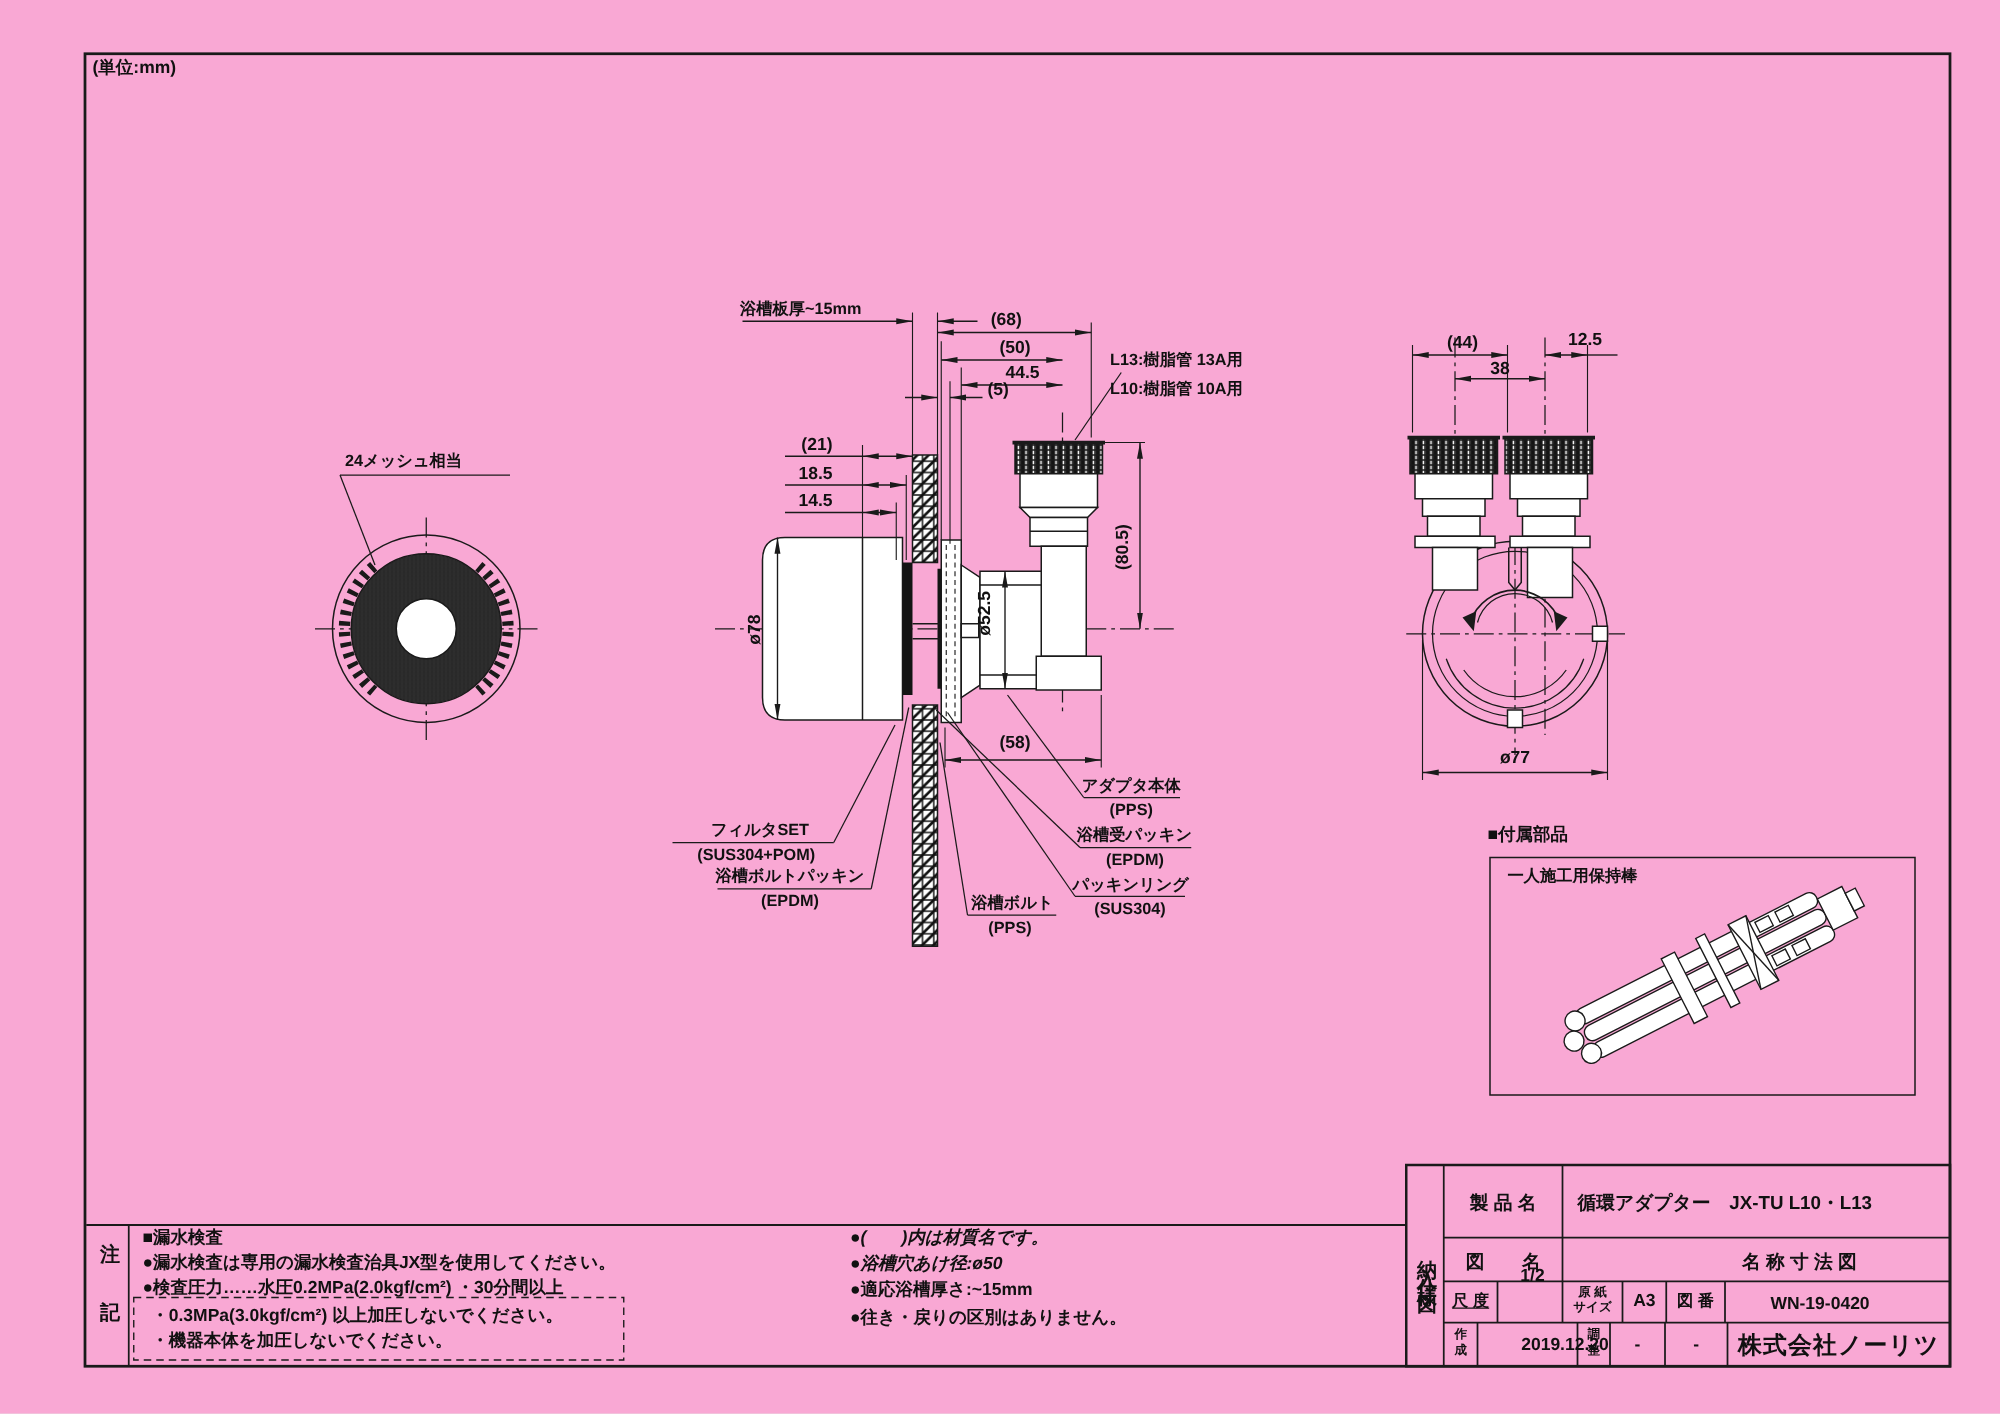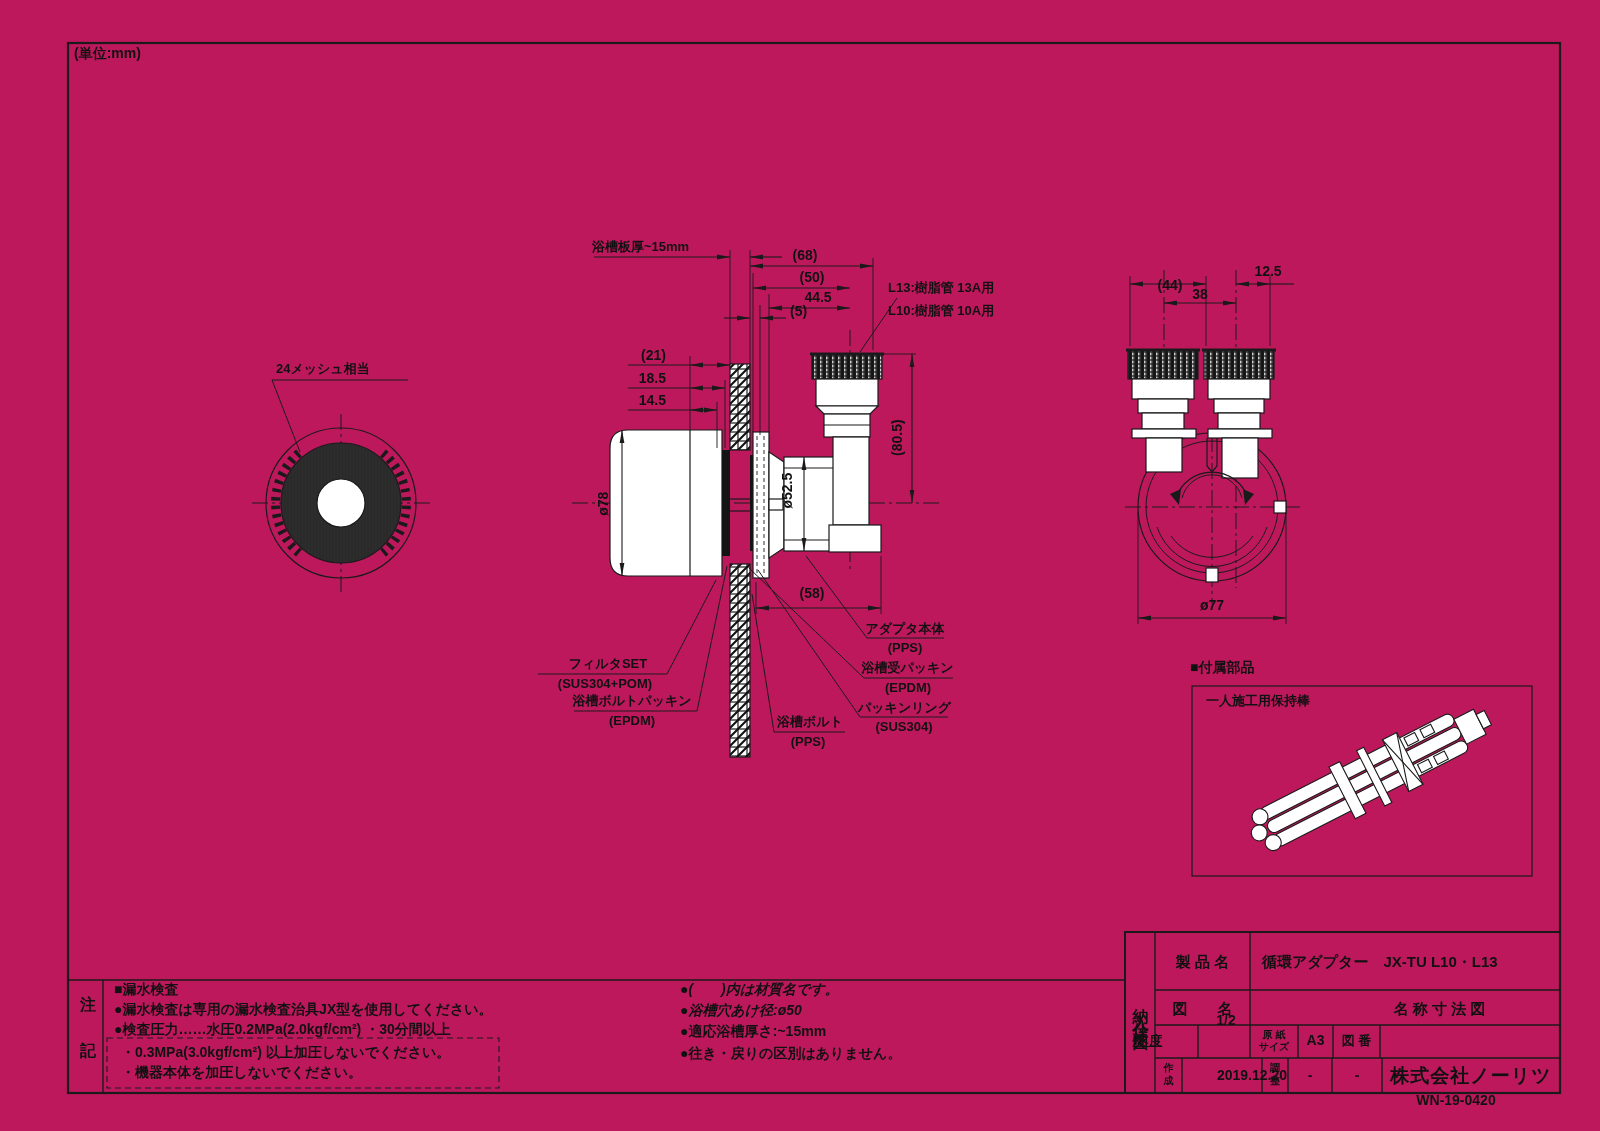--- a/index.html
+++ b/index.html
@@ -1,16 +1,16 @@
 <!DOCTYPE html>
 <html><head>
 <meta charset="utf-8">
 <style>
   html,body{margin:0;padding:0;background:#e8e8e8;}
-  .sheet{position:relative;width:1600px;height:1131px;background:#be185d;overflow:hidden;
+  .sheet{position:relative;width:1600px;height:1131px;background:#f9a8d4;overflow:hidden;
          font-family:"Liberation Sans",sans-serif;color:#111;}
   svg{position:absolute;left:0;top:0;}
   .t{position:absolute;font:600 14px "Liberation Sans",sans-serif;color:#111;white-space:nowrap;line-height:1.1;}
   .s13{font-size:13px;}
   .c{text-align:center;}
   .r{text-align:right;}
   .rot{transform:rotate(-90deg);transform-origin:center;}
   .note{font:600 14px "Liberation Sans",sans-serif;}
   .tb-big{font:600 15px "Liberation Sans",sans-serif;}
   .tb-sm{font:600 10px "Liberation Sans",sans-serif;line-height:1.15;}
@@ -264,21 +264,21 @@
 <div class="t s13 c" style="left:582px;top:714px;width:100px;">(EPDM)</div>
 <div class="t s13 c" style="left:772px;top:715px;width:76px;">浴槽ボルト</div>
 <div class="t s13 c" style="left:776px;top:735px;width:64px;">(PPS)</div>
 <div class="t s13 c" style="left:858px;top:701px;width:92px;">パッキンリング</div>
 <div class="t s13 c" style="left:860px;top:720px;width:88px;">(SUS304)</div>
 <div class="t s13 c" style="left:864px;top:622px;width:82px;">アダプタ本体</div>
 <div class="t s13 c" style="left:872px;top:641px;width:66px;">(PPS)</div>
 <div class="t s13 c" style="left:860px;top:661px;width:95px;">浴槽受パッキン</div>
 <div class="t s13 c" style="left:868px;top:681px;width:80px;">(EPDM)</div>
 
-<div class="t c" style="left:1140px;top:266px;width:60px;margin-top:12px;">(44)</div>
+<div class="t c" style="left:1140px;top:266px;width:60px;">(44)</div>
 <div class="t c" style="left:1238px;top:264px;width:60px;">12.5</div>
 <div class="t c" style="left:1170px;top:287px;width:60px;">38</div>
 <div class="t c" style="left:1182px;top:598px;width:60px;">ø77</div>
 
 <div class="t" style="left:1190px;top:660px;">■付属部品</div>
 <div class="t s13" style="left:1206px;top:694px;">一人施工用保持棒</div>
 
 <div class="t" style="left:80px;top:996px;font-size:16px;">注</div>
 <div class="t" style="left:80px;top:1042px;font-size:16px;">記</div>
 <div class="t note" style="left:114px;top:981px;">■漏水検査</div>
@@ -291,27 +291,27 @@
 <div class="t note" style="left:680px;top:1023px;">●適応浴槽厚さ:~15mm</div>
 <div class="t note" style="left:680px;top:1045px;">●往き・戻りの区別はありません。</div>
 
 <div class="vwrap" style="left:1125px;top:932px;width:30px;height:161px;">
   <span class="vert">納入仕様図</span>
 </div>
 <div class="t tb-big c" style="left:1155px;top:953px;width:95px;">製 品 名</div>
 <div class="t tb-big" style="left:1262px;top:953px;">循環アダプター　JX-TU L10・L13</div>
 <div class="t tb-big c" style="left:1155px;top:1000px;width:95px;">図　　名</div>
 <div class="t tb-big c" style="left:1262px;top:1000px;width:355px;">名 称 寸 法 図</div>
-<div class="t s13 c" style="left:1126px;top:1034px;width:43px;text-decoration:underline;">尺 度</div>
+<div class="t s13 c" style="left:1155px;top:1034px;width:43px;text-decoration:underline;">尺 度</div>
 <div class="t c" style="left:1198px;top:1013px;width:56px;">1/2</div>
 <div class="t tb-sm c" style="left:1250px;top:1029px;width:48px;">原 紙</div>
 <div class="t tb-sm c" style="left:1250px;top:1041px;width:48px;">サイズ</div>
 <div class="t c" style="left:1298px;top:1033px;width:35px;">A3</div>
 <div class="t s13 c" style="left:1333px;top:1034px;width:47px;">図 番</div>
-<div class="t c" style="left:1380px;top:1093px;width:152px;">WN-19-0420</div>
+<div class="t c" style="left:1380px;top:1035px;width:152px;">WN-19-0420</div>
 <div class="t tb-sm c" style="left:1155px;top:1062px;width:27px;">作</div>
 <div class="t tb-sm c" style="left:1155px;top:1075px;width:27px;">成</div>
 <div class="t c" style="left:1182px;top:1068px;width:100px;padding-left:20px;">2019.12.20</div>
 <div class="t tb-sm c" style="left:1262px;top:1062px;width:26px;">調</div>
 <div class="t tb-sm c" style="left:1262px;top:1075px;width:26px;">整</div>
 <div class="t c" style="left:1288px;top:1068px;width:44px;">-</div>
 <div class="t c" style="left:1332px;top:1068px;width:50px;">-</div>
 <div class="t company c" style="left:1382px;top:1063px;width:178px;">株式会社ノーリツ</div>
 
 </div>

